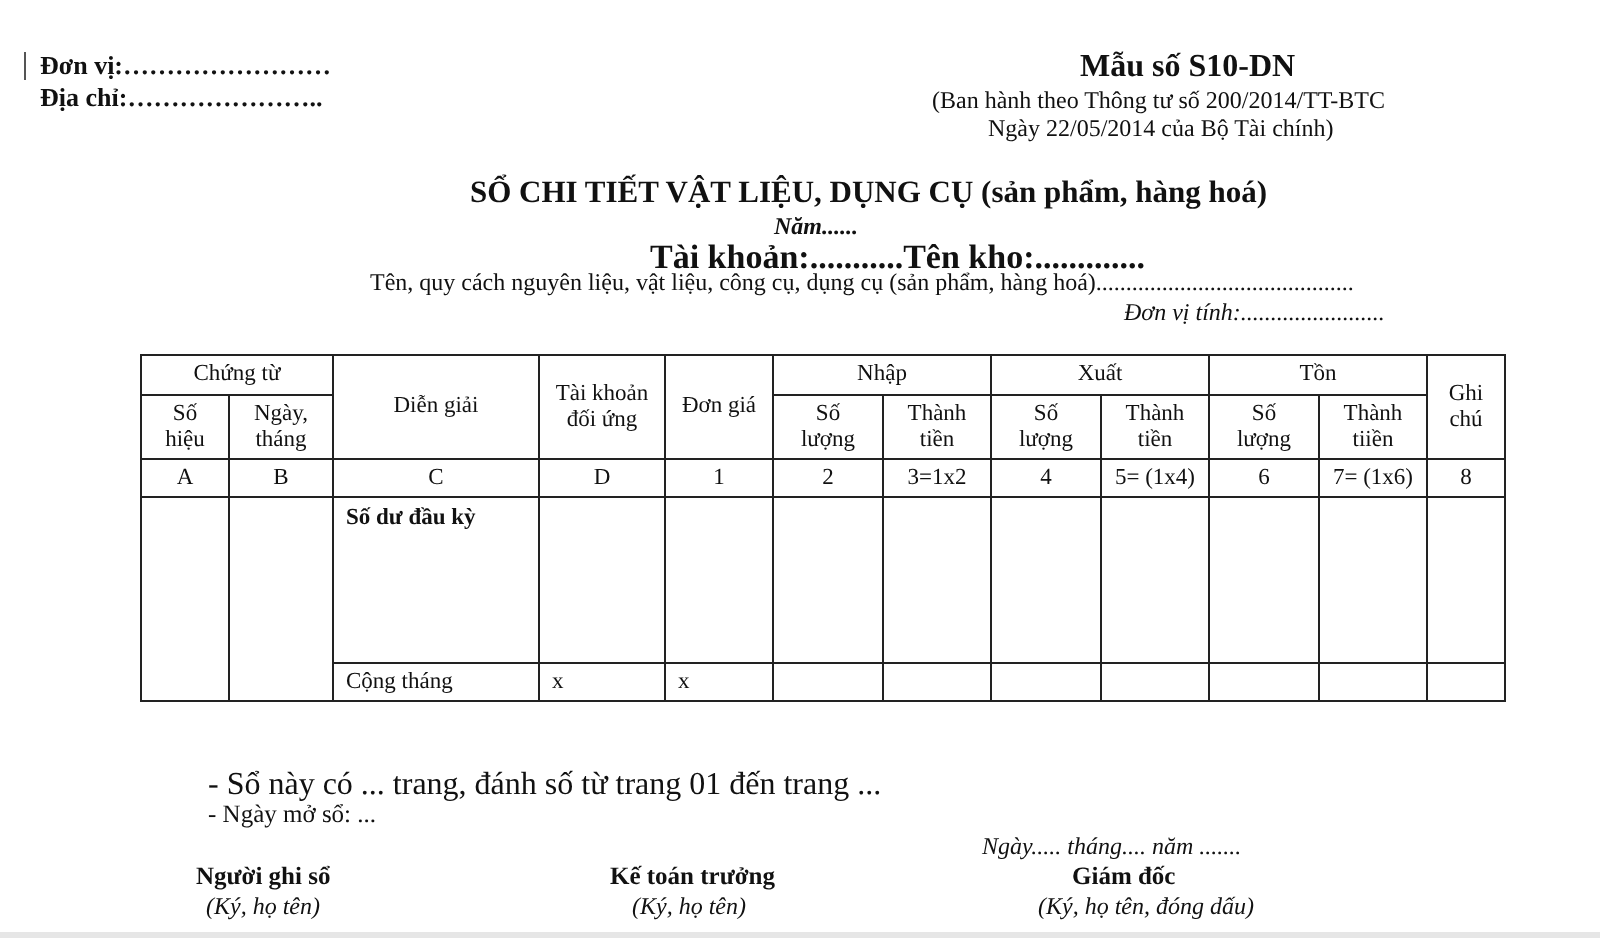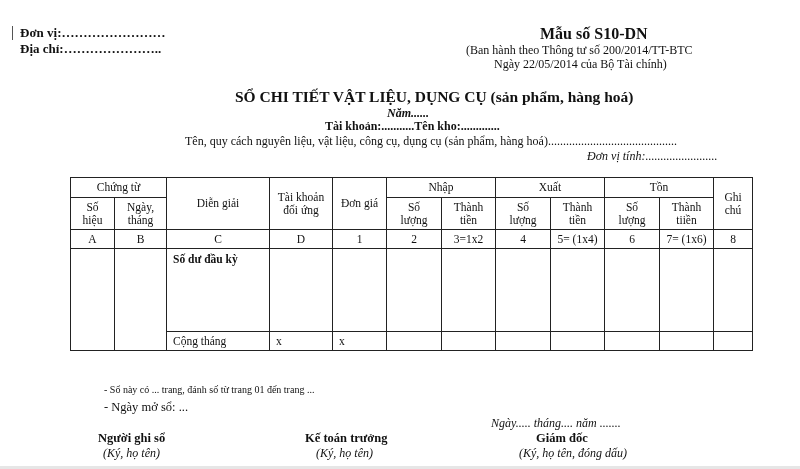--- a/index.html
+++ b/index.html
@@ -27,23 +27,23 @@
 
 <div class="abs bold" style="left:20px; top:25px; font-size:13px;">Đơn vị:……………………</div>
 <div class="abs bold" style="left:20px; top:41px; font-size:13px;">Địa chỉ:…………………..</div>
 
 <div class="abs bold" style="left:540px; top:25px; font-size:16px;">Mẫu số S10-DN</div>
 <div class="abs" style="left:466px; top:43px; font-size:12px;">(Ban hành theo Thông tư số 200/2014/TT-BTC</div>
 <div class="abs" style="left:494px; top:57px; font-size:12px;">Ngày 22/05/2014 của Bộ Tài chính)</div>
 
 <div class="abs bold" style="left:235px; top:88px; font-size:15.5px;">SỔ CHI TIẾT VẬT LIỆU, DỤNG CỤ (sản phẩm, hàng hoá)</div>
 <div class="abs bold ital" style="left:387px; top:106px; font-size:12px;">Năm......</div>
-<div class="abs bold" style="left:325px; top:119px; font-size:12px;font-family:Liberation Serif, serif;">Tài khoản:...........Tên kho:.............</div>
+<div class="abs bold" style="left:325px; top:119px; font-size:17px;font-family:Liberation Serif, serif;">Tài khoản:...........Tên kho:.............</div>
 <div class="abs" style="left:185px; top:134px; font-size:12px;">Tên, quy cách nguyên liệu, vật liệu, công cụ, dụng cụ (sản phẩm, hàng hoá)...........................................</div>
-<div class="abs ital" style="left:562px; top:149px; font-size:12px;margin-left:25px;">Đơn vị tính:........................</div>
+<div class="abs ital" style="left:562px; top:149px; font-size:12px;">Đơn vị tính:........................</div>
 
 <table class="ledger">
   <colgroup>
     <col style="width:44px">
       <col style="width:52px">
       <col style="width:103px">
       <col style="width:63px">
     <col style="width:54px">
       <col style="width:55px">
       <col style="width:54px">
@@ -110,21 +110,21 @@
     <td></td>
     <td></td>
     <td></td>
     <td></td>
     <td></td>
     <td></td>
   </tr>
 </tbody>
   </table>
 
-<div class="abs" style="left:104px; top:384px; font-size:10px;">- Sổ này có ... trang, đánh số từ trang 01 đến trang ...</div>
+<div class="abs" style="left:104px; top:384px; font-size:16px;">- Sổ này có ... trang, đánh số từ trang 01 đến trang ...</div>
 <div class="abs" style="left:104px; top:400px; font-size:12.5px;">- Ngày mở sổ: ...</div>
 
 <div class="abs ital" style="left:491px; top:416px; font-size:12px;">Ngày..... tháng.... năm .......</div>
 
 <div class="abs bold" style="left:98px; top:431px; font-size:12.5px;text-align:center;">Người ghi sổ</div>
 <div class="abs ital" style="left:103px; top:446px; font-size:12px;">(Ký, họ tên)</div>
 
 <div class="abs bold" style="left:305px; top:431px; font-size:12.5px;">Kế toán trưởng</div>
 <div class="abs ital" style="left:316px; top:446px; font-size:12px;">(Ký, họ tên)</div>
 

